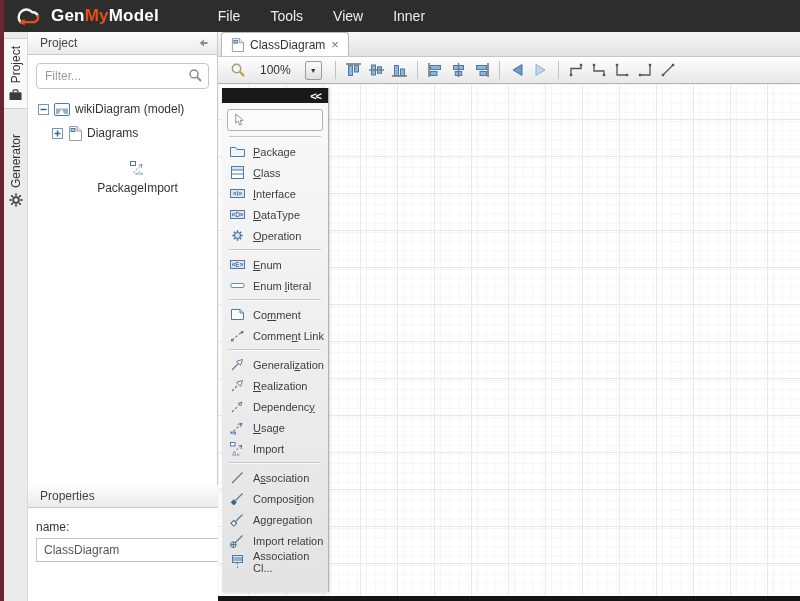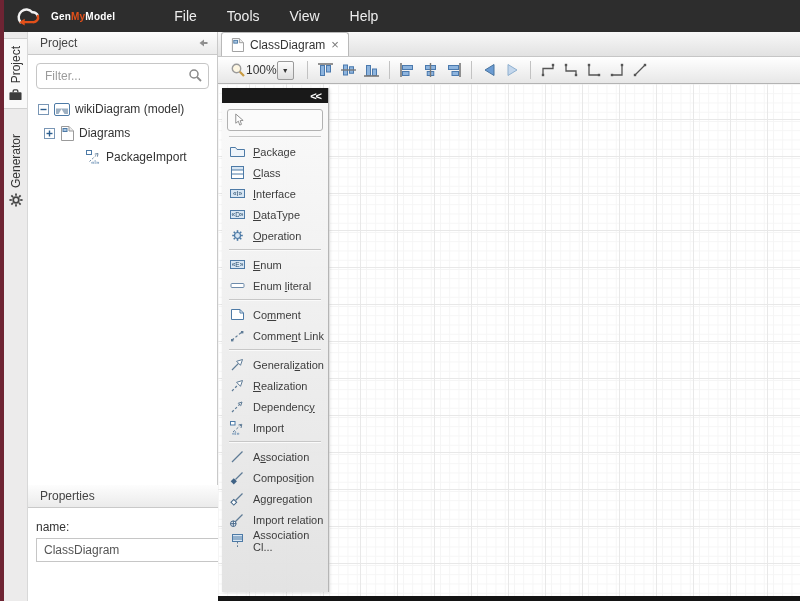--- a/index.html
+++ b/index.html
@@ -3,21 +3,21 @@
 <meta charset="utf-8">
 <style>
   html,body{margin:0;padding:0;}
   body{width:800px;height:601px;position:relative;overflow:hidden;background:#fff;
        font-family:"Liberation Sans",sans-serif;}
 
   
   .topbar{position:absolute;left:0;top:0;width:800px;height:32px;background:#2d2d2d;
           display:flex;align-items:center;z-index:30;}
   .brand{display:flex;align-items:center;margin-left:12px;gap:7px;}
-  .brand-text{font-size:10px;font-weight:bold;color:#fff;letter-spacing:.2px;}
+  .brand-text{font-size:17px;font-weight:bold;color:#fff;letter-spacing:.2px;}
   .brand-text .accent{color:#e2501a;}
   .menubar{display:flex;margin-left:44px;}
   .menu-item{color:#eee;font-size:14px;padding:7px 15px;cursor:default;}
 
   
   .edge-strip{position:absolute;left:0;top:0;width:4px;height:601px;background:#6e2433;z-index:40;}
 
   
   .sidestrip{position:absolute;left:4px;top:32px;width:24px;height:569px;background:#ecebeb;
              border-right:1px solid #d8d8d8;box-sizing:border-box;}
@@ -55,21 +55,21 @@
   .editor{position:absolute;left:218px;top:32px;width:582px;height:569px;}
   .tabstrip{height:25px;background:linear-gradient(#f8f8f8,#e2e2e2);border-bottom:1px solid #c6c6c6;
             display:flex;align-items:flex-end;box-sizing:border-box;}
   .tab{display:flex;align-items:center;gap:6px;background:#fff;border:1px solid #b9b9b9;border-bottom:none;
        border-radius:3px 3px 0 0;height:24px;margin-left:3px;padding:0 9px;font-size:12px;color:#333;
        box-sizing:border-box;cursor:pointer;}
   .tab-close{color:#777;font-size:13px;line-height:1;cursor:pointer;}
 
   .toolbar{height:27px;background:linear-gradient(#ffffff,#e7e7e7);border-bottom:1px solid #b3b3b3;
            display:flex;align-items:center;padding:0 12px;gap:3px;box-sizing:border-box;}
-  .zoom-group{display:flex;align-items:center;gap:0;font-size:12px;color:#333;margin-right:4px;}
+  .zoom-group{display:flex;align-items:center;gap:14px;font-size:12px;color:#333;margin-right:4px;}
   .zoom-dd{width:15px;height:17px;border:1px solid #9a9a9a;background:linear-gradient(#fcfcfc,#dedede);
            display:flex;align-items:center;justify-content:center;font-size:7px;color:#333;
            border-radius:2px;cursor:pointer;}
   .tbtn{width:23px;height:21px;display:flex;align-items:center;justify-content:center;border-radius:2px;cursor:pointer;}
   .tsep{width:1px;height:18px;background:#c2c2c2;margin:0 6px;}
 
   .canvas{position:absolute;left:0;top:52px;width:582px;height:517px;
      background:
        linear-gradient(to right,#e8e8e8 1px,transparent 1px) -6px 0/37px 37px,
        linear-gradient(to bottom,#e8e8e8 1px,transparent 1px) 0 -2px/37px 37px,
@@ -101,21 +101,21 @@
       <path d="M9 18 A7.5 7.5 0 1 1 21.5 7.5 A6 6 0 0 1 27.5 11.5" fill="none" stroke="#f2f2f2" stroke-width="2.6" stroke-linecap="round"></path>
       <path d="M27.5 11.5 A5 5 0 0 1 22.5 18 L13 18" fill="none" stroke="#e2501a" stroke-width="2.6" stroke-linecap="round"></path>
       <polygon points="13.5,14.5 7.5,18 13.5,21.5" fill="#e2501a"></polygon>
     </svg>
     <span class="brand-text"><span>Gen</span><span class="accent">My</span><span>Model</span></span>
   </div>
   <div class="menubar">
       <span class="menu-item">File</span>
       <span class="menu-item">Tools</span>
       <span class="menu-item">View</span>
-      <span class="menu-item">Help</span>
+      <span class="menu-item">Inner</span>
     </div>
 </div>
 
 <div class="edge-strip"></div>
 
 <div class="sidestrip">
   <div class="vtab active" style="top:6px;">
     <span class="vlabel">Project</span>
     <svg width="15" height="13" viewBox="0 0 16 14">
       <path d="M5.5,4.5 V3.2 a1.2 1.2 0 0 1 1.2,-1.2 h2.6 a1.2 1.2 0 0 1 1.2,1.2 V4.5" fill="none" stroke="#3c3c3c" stroke-width="1.4"></path>
@@ -169,38 +169,38 @@
         </span>
         <span class="tree-icon">
           <svg width="16" height="13" viewBox="0 0 16 13">
             <rect x="0.5" y="0.5" width="15" height="12" rx="1.5" fill="#fff" stroke="#4d7aa6"></rect>
             <rect x="2" y="5.5" width="12" height="5.5" fill="#9db0c2"></rect>
             <polygon points="4.5,11 7.5,6 10.5,11" fill="#fff"></polygon>
           </svg>
         </span>
         <span>wikiDiagram (model)</span>
       </div>
-      <div class="tree-row" style="padding-left: 16px;">
+      <div class="tree-row" style="padding-left: 24px;">
         <span class="expander">
           <svg width="11" height="11" viewBox="0 0 11 11">
             <rect x="0.5" y="0.5" width="10" height="10" fill="#fff" stroke="#7996b5"></rect>
             <line x1="2.5" y1="5.5" x2="8.5" y2="5.5" stroke="#2c5e8f" stroke-width="1.4"></line>
             <line x1="5.5" y1="2.5" x2="5.5" y2="8.5" stroke="#2c5e8f" stroke-width="1.4"></line>
           </svg>
         </span>
         <span class="tree-icon">
           <svg width="14" height="15" viewBox="0 0 14 15">
             <path d="M1.5,0.5 h7.5 l4.5,4.5 v9.5 h-12 z" fill="#fff" stroke="#9a9a9a"></path>
             <path d="M9,0.5 v4.5 h4.5" fill="#ececec" stroke="#9a9a9a"></path>
             <rect x="3" y="2.5" width="4" height="3" fill="#aac6e2" stroke="#4d7aa6"></rect>
           </svg>
         </span>
         <span>Diagrams</span>
       </div>
-      <div class="tree-row" style="padding-left: 42px;">
+      <div class="tree-row" style="padding-left: 30px; flex-direction: column;">
         <span class="expander">
           <svg width="11" height="11"></svg>
         </span>
         <span class="tree-icon">
           <svg width="15" height="15" viewBox="0 0 15 15">
             <rect x="0.5" y="0.5" width="5" height="4" fill="#fff" stroke="#4d7aa6"></rect>
             <line x1="3.5" y1="11.5" x2="11" y2="4.5" stroke="#6b86a0" stroke-dasharray="2,1.6"></line>
             <path d="M12,3.5 l-3.2,0.6 M12,3.5 l-0.6,3.2" stroke="#6b86a0" fill="none"></path>
             <text x="5" y="14.3" font-size="6" fill="#4d7aa6">«I»</text>
           </svg>
@@ -473,20 +473,31 @@
             <svg width="17" height="15" viewBox="0 0 17 15">
               <line x1="3" y1="13" x2="12.5" y2="3.5" stroke="#5e7b96" stroke-width="1.2" stroke-dasharray="2.5,2"></line>
               <path d="M13,3 L8.9,4.4 M13,3 L11.6,7.1" stroke="#5e7b96" fill="none"></path>
             </svg>
           </span>
           <span>Dependenc<u>y</u></span>
         </div>
         <div class="palette-item">
           <span class="p-icon">
             <svg width="17" height="15" viewBox="0 0 17 15">
+              <line x1="4.5" y1="11.5" x2="12.5" y2="3.5" stroke="#5e7b96" stroke-width="1.2" stroke-dasharray="2.5,2"></line>
+              <path d="M13,3 L8.9,4.4 M13,3 L11.6,7.1" stroke="#5e7b96" fill="none"></path>
+              <rect x="1.5" y="11.5" width="2.2" height="2.2" fill="#4d7aa6"></rect>
+              <rect x="4.8" y="12.3" width="1.8" height="1.8" fill="#fff" stroke="#4d7aa6" stroke-width="0.8"></rect>
+            </svg>
+          </span>
+          <span><u>U</u>sage</span>
+        </div>
+        <div class="palette-item">
+          <span class="p-icon">
+            <svg width="17" height="15" viewBox="0 0 17 15">
               <rect x="1.5" y="1.5" width="4.5" height="3.5" fill="#fff" stroke="#4d7aa6"></rect>
               <line x1="4" y1="12" x2="12" y2="5" stroke="#5e7b96" stroke-dasharray="2.5,2"></line>
               <path d="M12.8,4.3 L9.5,5 M12.8,4.3 L12,8" stroke="#5e7b96" fill="none"></path>
               <text x="3" y="14.5" font-size="5.5" fill="#4d7aa6">«I»</text>
             </svg>
           </span>
           <span>Import</span>
         </div>
         <div class="palette-divider"></div>
         <div class="palette-item">

